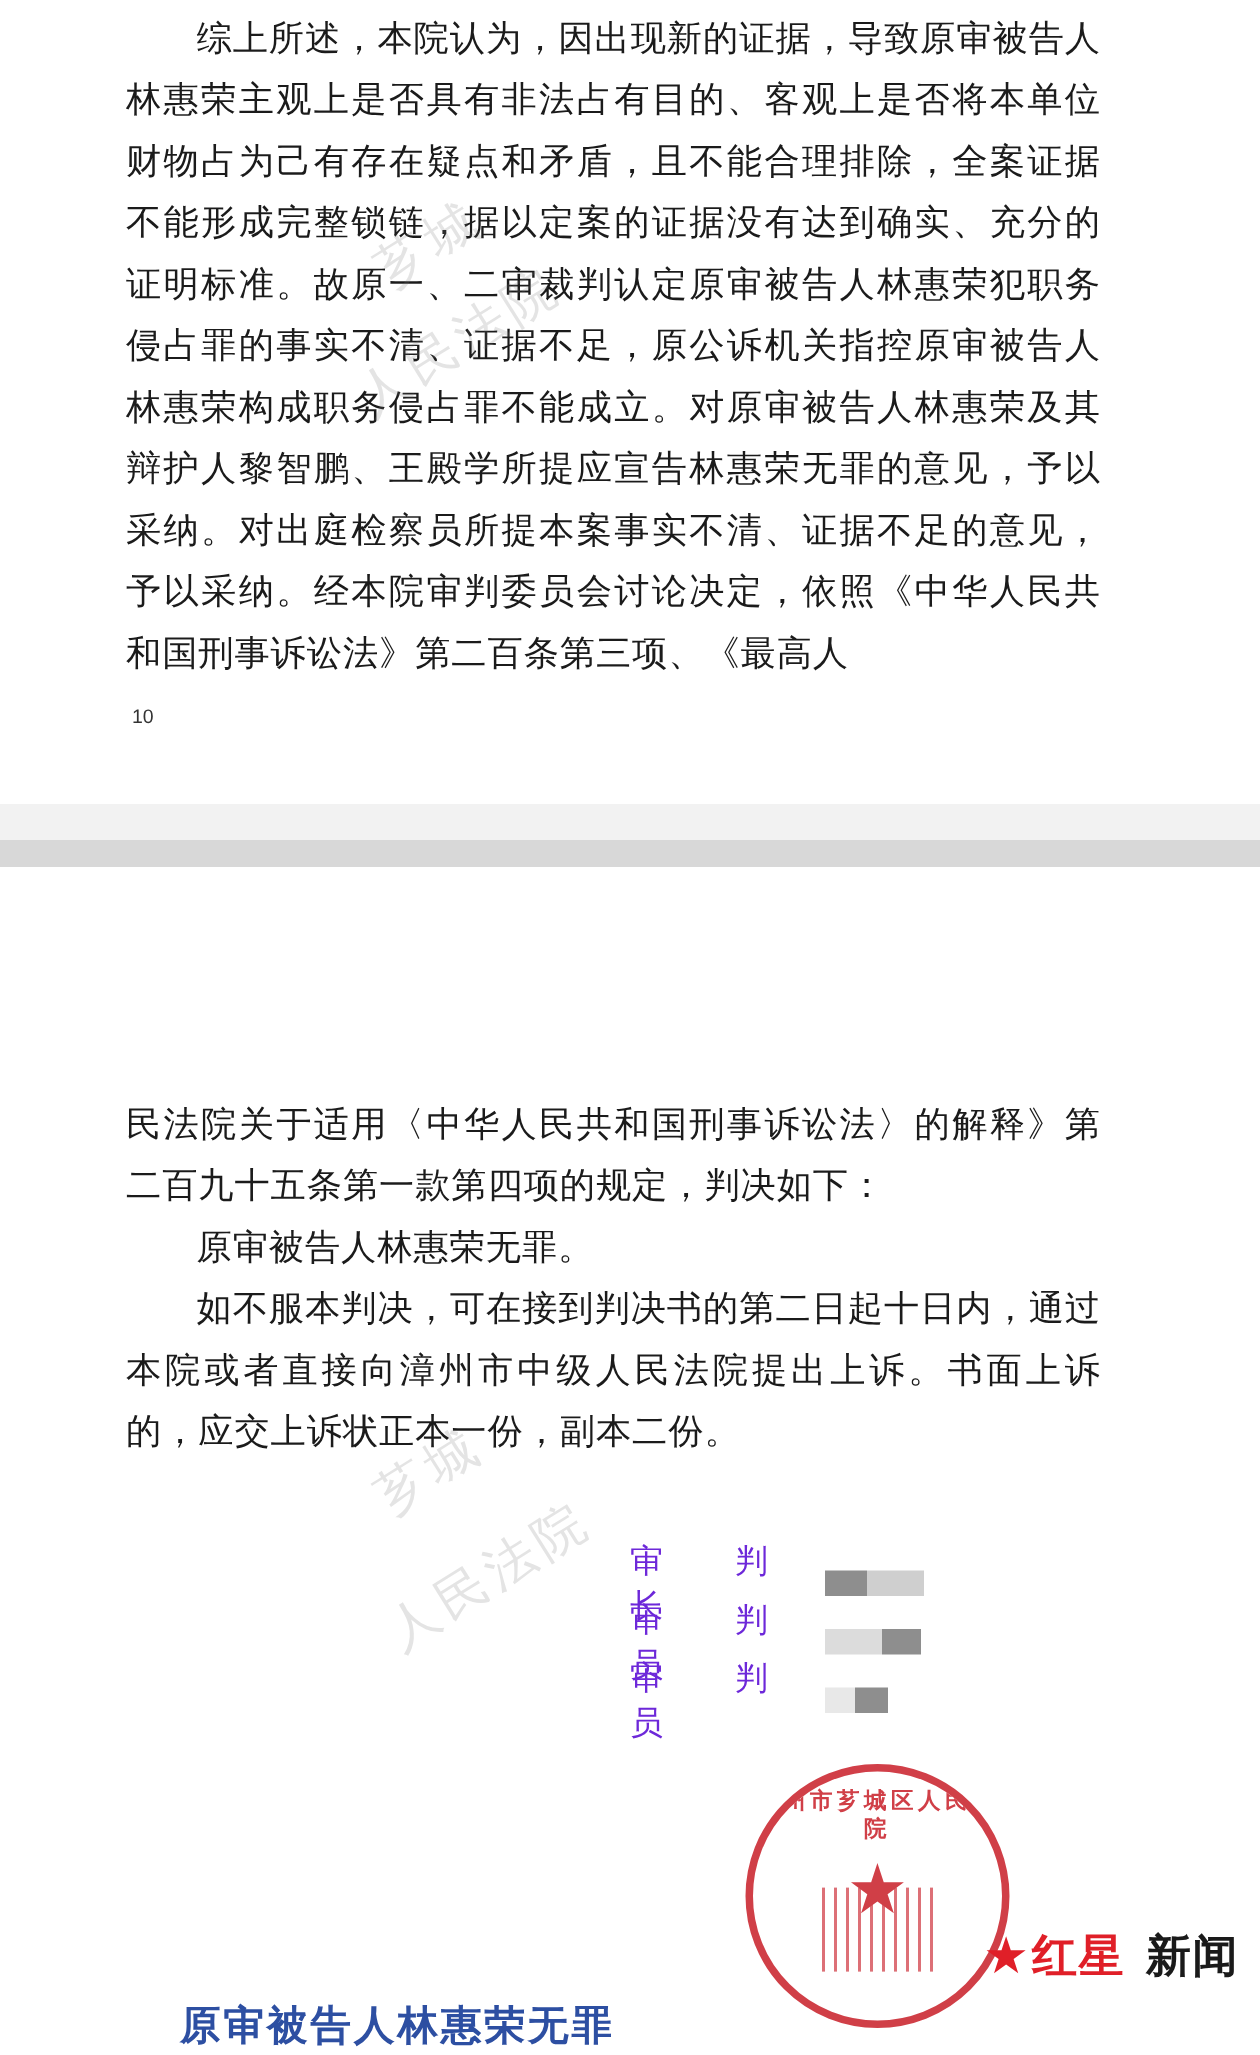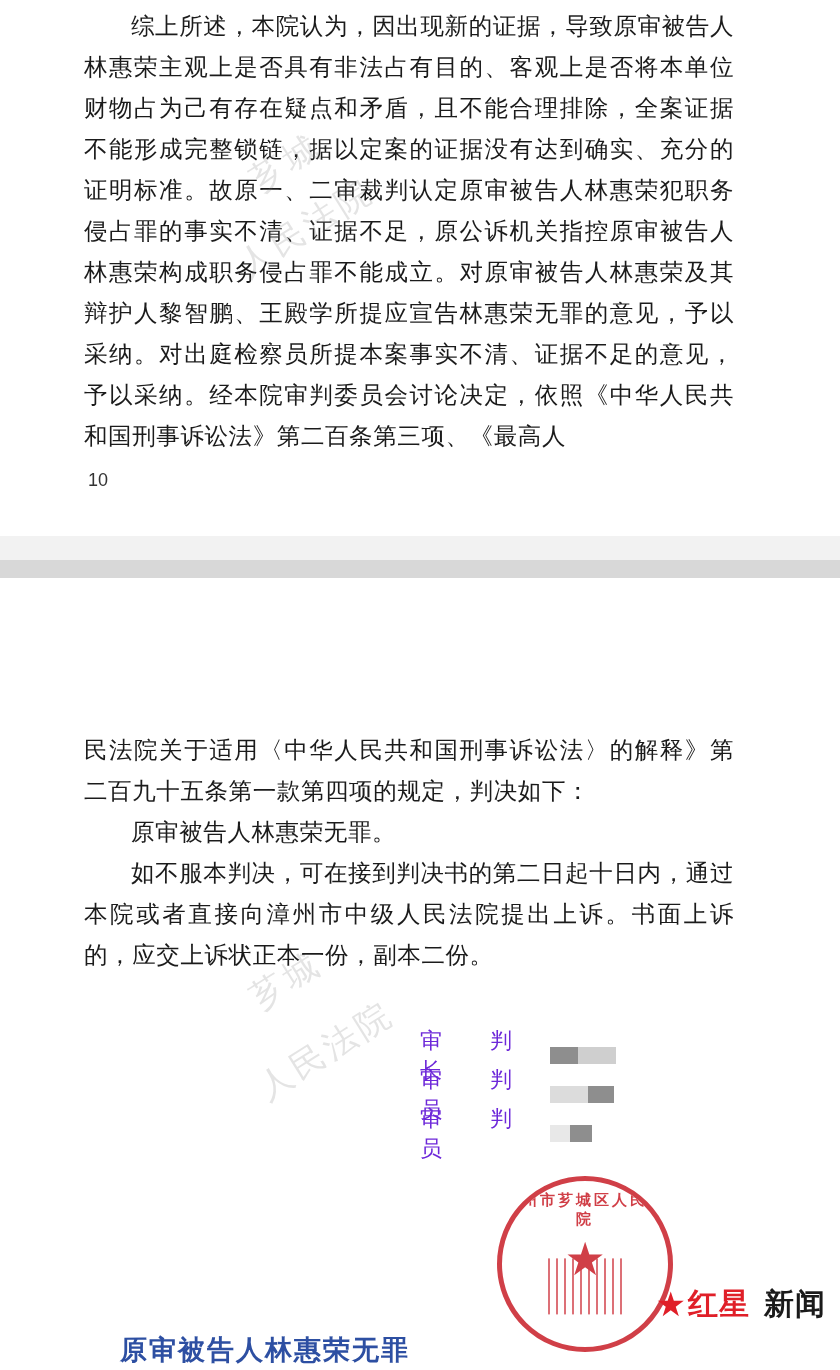--- a/index.html
+++ b/index.html
@@ -51,21 +51,21 @@
     text-justify: inter-ideograph;
   }
   #p1-para {
     top: 6px;
     text-indent: 47px;
   }
   .page-number {
     position: absolute;
     left: 88px;
     top: 470px;
-    font-size: 18px;
+    font-size: 13px;
     color: #333;
     font-family: "Liberation Sans", sans-serif;
     text-align: right;
   }
 
   
   #p2-para1 {
     top: 152px;
     text-indent: 0;
   }

